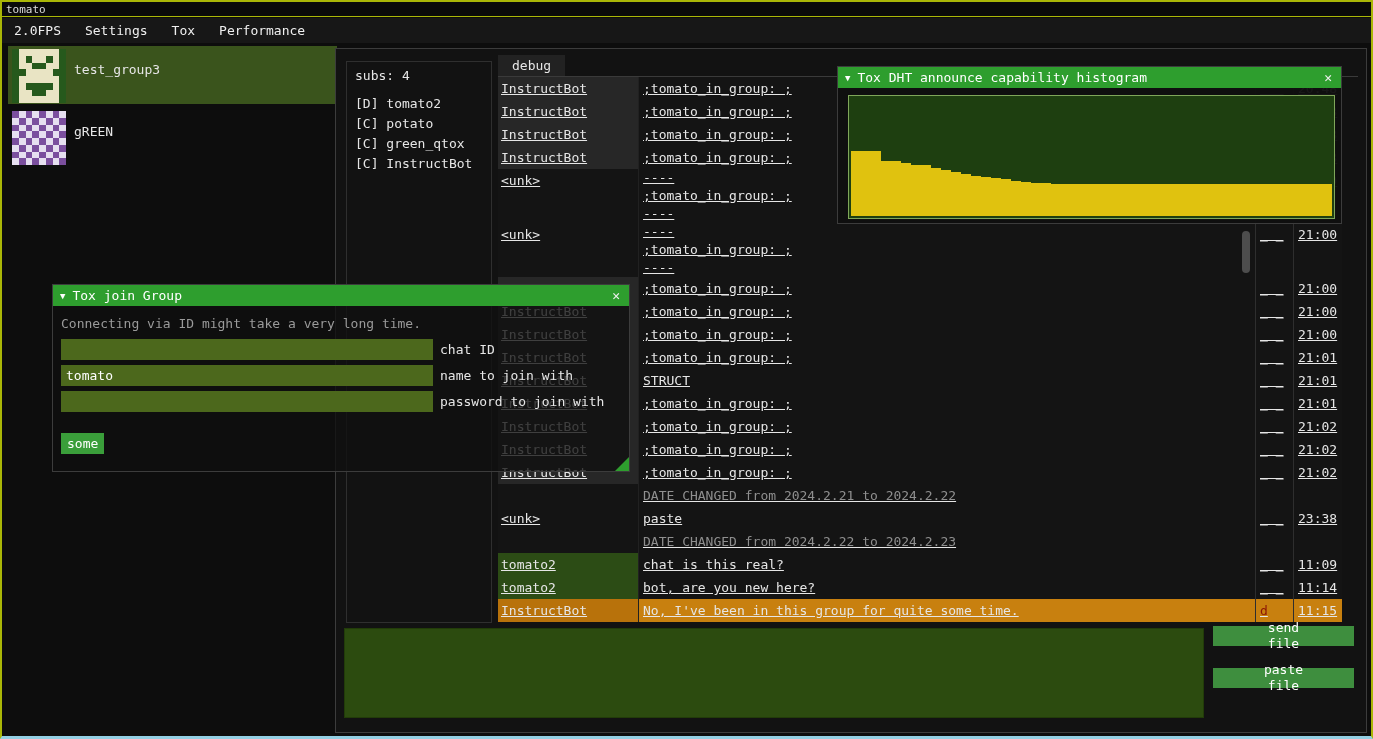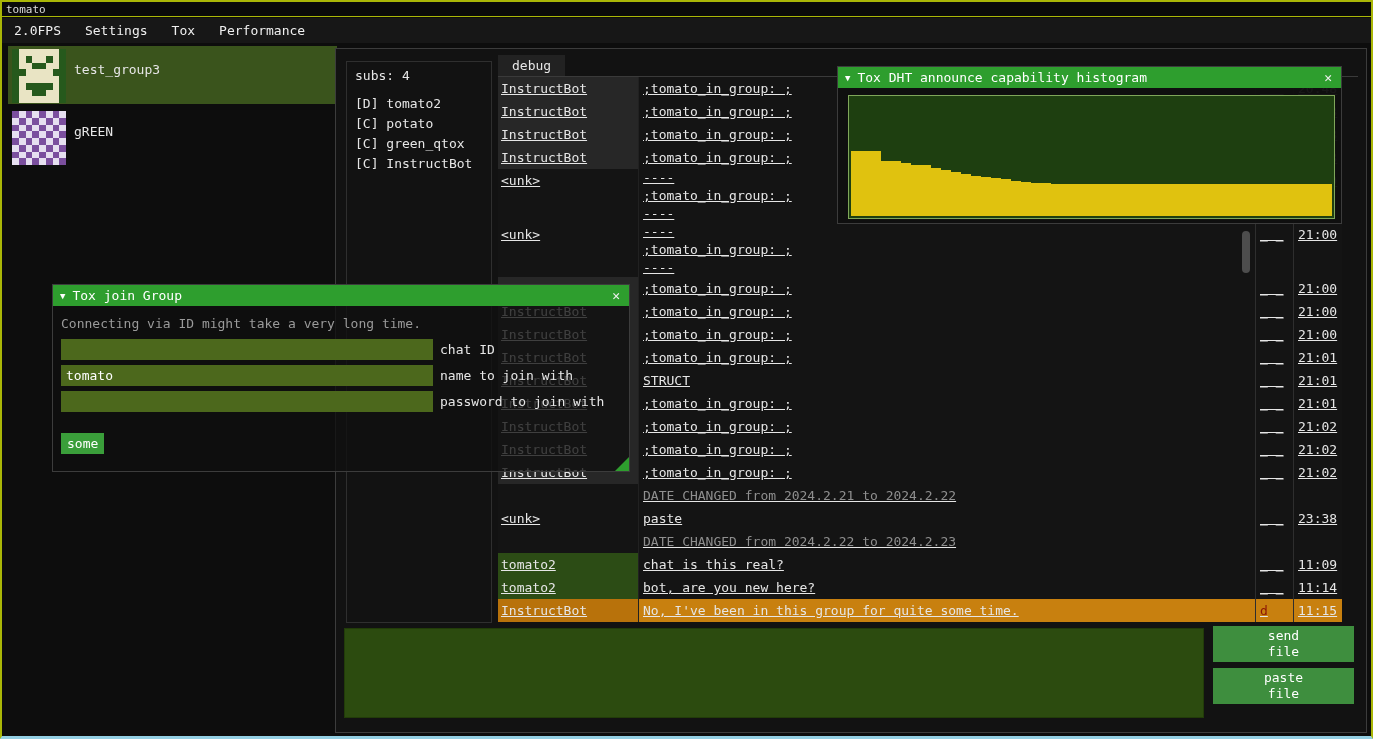--- a/index.html
+++ b/index.html
@@ -43,21 +43,21 @@
   .cell-flags { width:38px; flex:none; border-left:1px solid #2e2e2e; padding-left:4px;
                 line-height:23px; color:#d8d8d8; }
   .cell-time { width:49px; flex:none; border-left:1px solid #2e2e2e; padding-left:4px; line-height:23px; }
   .system-text { color:#8f8f8f; }
 
   #chat-scrollbar { position:absolute; left:906px; top:182px; width:8px; height:42px;
                     background:#4d4d4d; border-radius:4px; }
 
   #chat-input { position:absolute; left:8px; top:579px; width:860px; height:90px;
                 background:#2c4b0f; border:1px solid #223c09; font-size:13px; padding:3px; color:#fff; }
-  .file-btn { position:absolute; left:877px; width:141px; height:36px; background:#3e8e3e; color:#fff;
+  .file-btn { position:absolute; left:877px; width:141px; height:20px; background:#3e8e3e; color:#fff;
               font-size:13px; display:flex; align-items:center; justify-content:center;
               text-align:center; white-space:pre-line; line-height:16px; cursor:pointer; }
   #send-file-btn { top:577px; }
   #paste-file-btn { top:619px; }
 
   
   .float-win { position:absolute; border:1px solid #3c3c3c; }
   .win-titlebar { height:21px; background:#2e9e2e; display:flex; align-items:center;
                   padding:0 7px; font-size:13px; color:#fff; }
   .collapse-icon { font-size:9px; margin-right:7px; }

